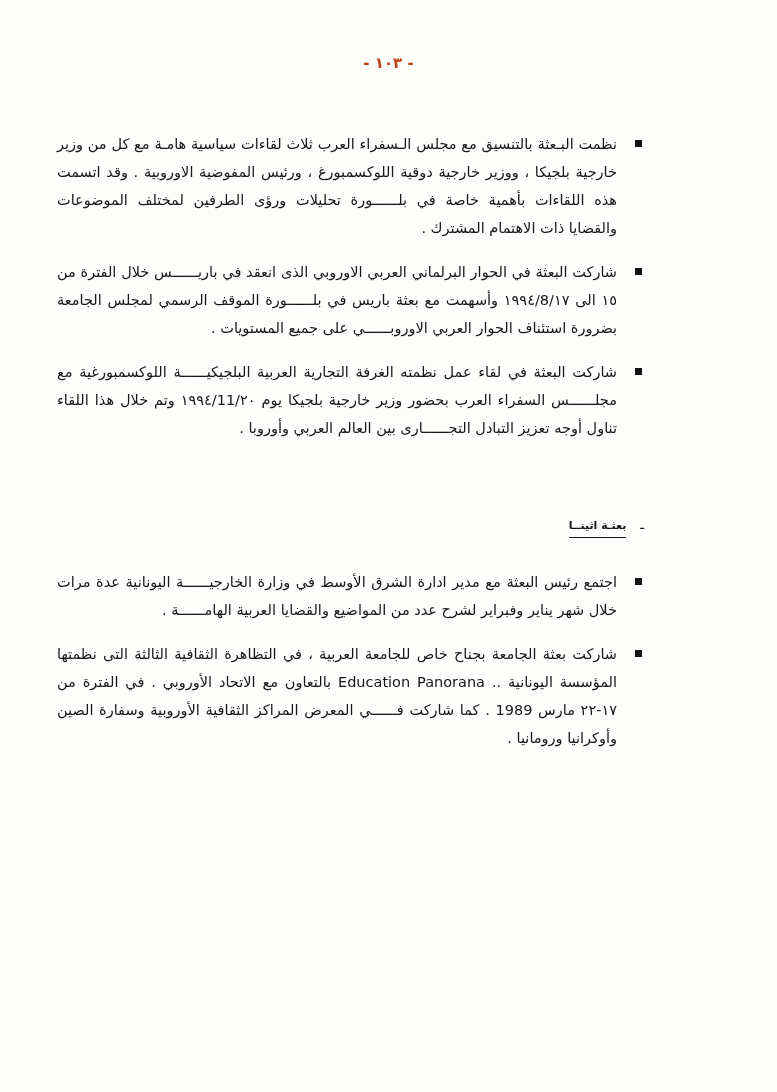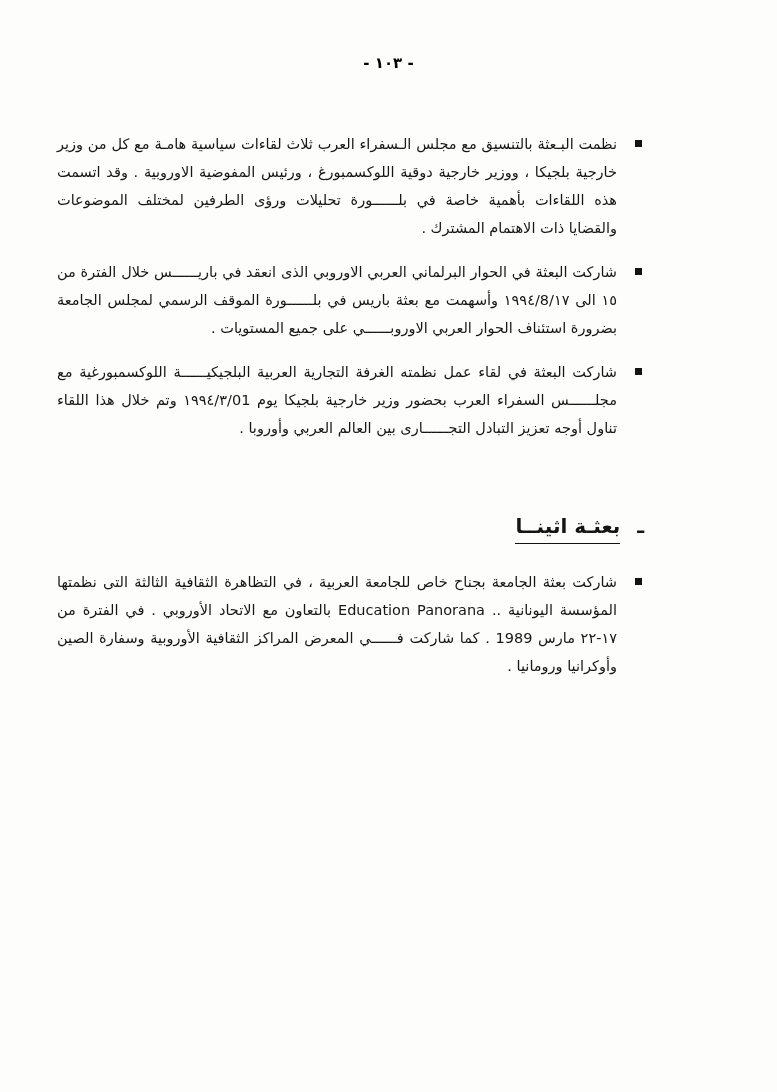--- a/index.html
+++ b/index.html
@@ -17,21 +17,21 @@
     overflow: hidden;
     font-family: "DejaVu Sans", sans-serif;
     color: #161616;
   }
   .page-number {
     margin-top: 54px;
     text-align: center;
     font-size: 15px;
     letter-spacing: 2px;
     font-weight: bold;
-    color: #000000;
+    color: #c2410c;
   }
   .content {
     direction: rtl;
     margin-top: 58px;
     padding: 0 133px 0 57px;
     font-size: 14.5px;
     line-height: 28px;
     text-align: justify;
   }
   .bullet-item {
@@ -48,21 +48,21 @@
     background: #141414;
     display: inline-block;
   }
   .bullet-item p {
     margin: 0;
     text-align: justify;
   }
   .section-heading {
     margin: 70px 0 28px 0;
     direction: rtl;
-    font-size: 20px;
+    font-size: 11px;
     font-weight: bold;
     color: #141414;
   }
   .section-heading .dash {
     margin-left: 10px;
   }
   .section-heading .title {
     border-bottom: 1.6px solid #141414;
     padding-bottom: 5px;
     letter-spacing: 1px;
@@ -82,28 +82,32 @@
       <p>نظمت البـعثة بالتنسيق مع مجلس الـسفراء العرب ثلاث لقاءات سياسية هامـة مع كل من وزير خارجية بلجيكا ، ووزير خارجية دوقية اللوكسمبورغ ، ورئيس المفوضية الاوروبية . وقد اتسمت هذه اللقاءات بأهمية خاصة في بلــــــورة تحليلات ورؤى الطرفين لمختلف الموضوعات والقضايا ذات الاهتمام المشترك .</p>
     </div>
 
     <div class="bullet-item">
       <span class="sq"></span>
       <p>شاركت البعثة في الحوار البرلماني العربي الاوروبي الذى انعقد في باريــــــس خلال الفترة من ١٥ الى ١٩٩٤/8/١٧ وأسهمت مع بعثة باريس في بلــــــورة الموقف الرسمي لمجلس الجامعة بضرورة استئناف الحوار العربي الاوروبــــــي على جميع المستويات .</p>
     </div>
 
     <div class="bullet-item">
       <span class="sq"></span>
-      <p>شاركت البعثة في لقاء عمل نظمته الغرفة التجارية العربية البلجيكيــــــة اللوكسمبورغية مع مجلــــــس السفراء العرب بحضور وزير خارجية بلجيكا يوم ١٩٩٤/٣/01 وتم خلال هذا اللقاء تناول أوجه تعزيز التبادل التجــــــارى بين العالم العربي وأوروبا .</p>
+      <p>شاركت البعثة في لقاء عمل نظمته الغرفة التجارية العربية البلجيكيــــــة اللوكسمبورغية مع مجلــــــس السفراء العرب بحضور وزير خارجية بلجيكا يوم ١٩٩٤/11/٢٠ وتم خلال هذا اللقاء تناول أوجه تعزيز التبادل التجــــــارى بين العالم العربي وأوروبا .</p>
     </div>
 
     <div class="section-heading">
       <span class="dash">ـ</span>
       <span class="title">بعثـة اثينــا</span>
     </div>
 
+    <div class="bullet-item">
+      <span class="sq"></span>
+      <p>اجتمع رئيس البعثة مع مدير ادارة الشرق الأوسط في وزارة الخارجيــــــة اليونانية عدة مرات خلال شهر يناير وفبراير لشرح عدد من المواضيع والقضايا العربية الهامــــــة .</p>
+    </div>
 
     <div class="bullet-item">
       <span class="sq"></span>
       <p>شاركت بعثة الجامعة بجناح خاص للجامعة العربية ، في التظاهرة الثقافية الثالثة التى نظمتها المؤسسة اليونانية .. Education Panorana بالتعاون مع الاتحاد الأوروبي . في الفترة من ١٧-٢٢ مارس 1989 . كما شاركت فــــــي المعرض المراكز الثقافية الأوروبية وسفارة الصين وأوكرانيا ورومانيا .</p>
     </div>
 
   </div>
 </div>
 
 </body></html>

